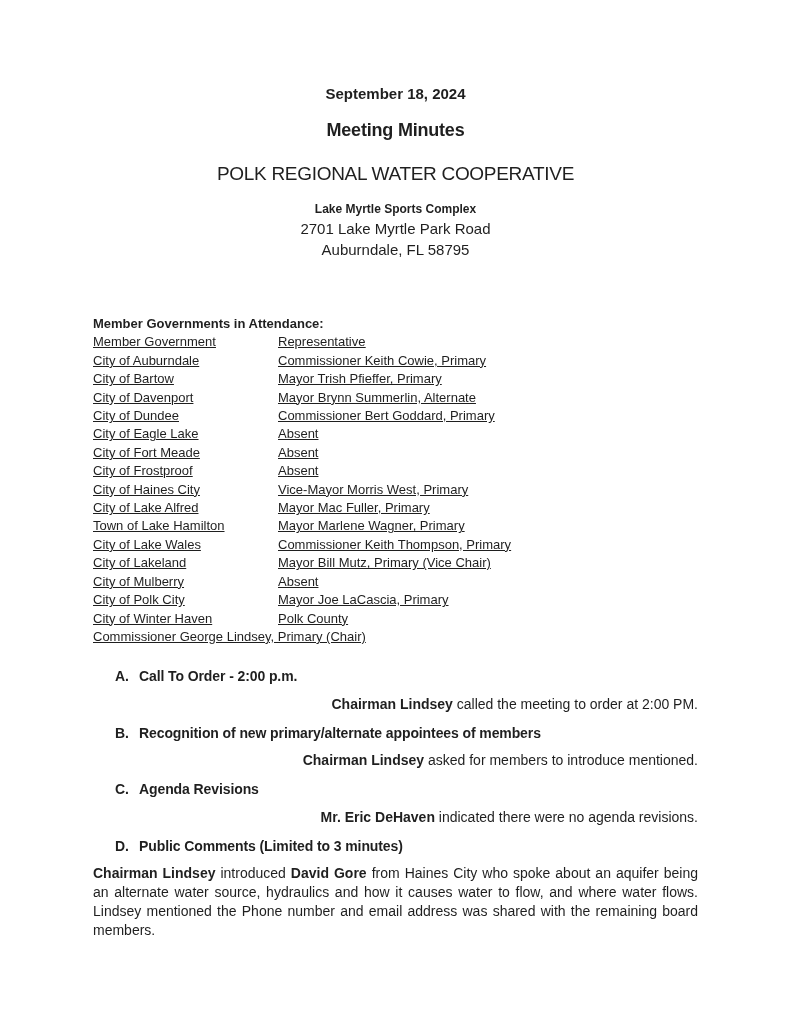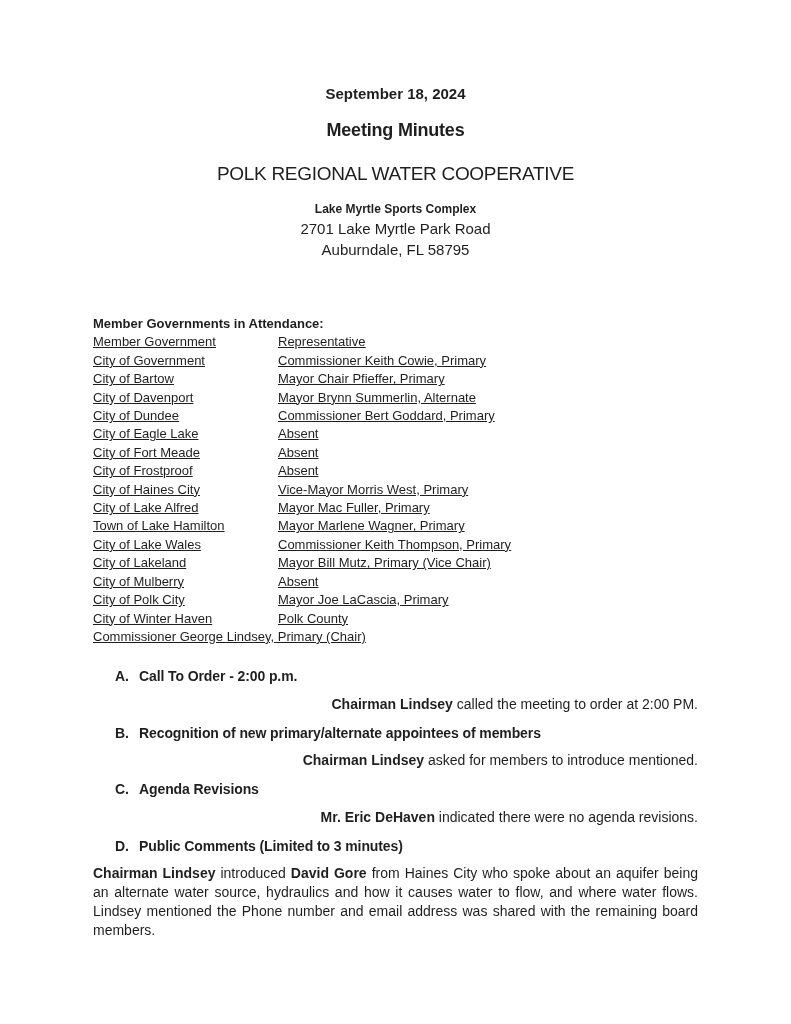--- a/index.html
+++ b/index.html
@@ -55,24 +55,24 @@
     <div class="addr">2701 Lake Myrtle Park Road</div>
     <div class="addr">Auburndale, FL 58795</div>
   </div>
 
   <div class="attendance">
     <div class="att-heading">Member Governments in Attendance:</div>
     <div class="att-table">
       <span class="tcell th">Member Government</span>
       <span class="tcell th">Representative</span>
 
-      <span class="tcell">City of Government</span>
+      <span class="tcell">City of Auburndale</span>
       <span class="tcell">Commissioner Keith Cowie, Primary</span>
       <span class="tcell">City of Bartow</span>
-      <span class="tcell">Mayor Chair Pfieffer, Primary</span>
+      <span class="tcell">Mayor Trish Pfieffer, Primary</span>
       <span class="tcell">City of Davenport</span>
       <span class="tcell">Mayor Brynn Summerlin, Alternate</span>
       <span class="tcell">City of Dundee</span>
       <span class="tcell">Commissioner Bert Goddard, Primary</span>
       <span class="tcell">City of Eagle Lake</span>
       <span class="tcell">Absent</span>
       <span class="tcell">City of Fort Meade</span>
       <span class="tcell">Absent</span>
       <span class="tcell">City of Frostproof</span>
       <span class="tcell">Absent</span>

